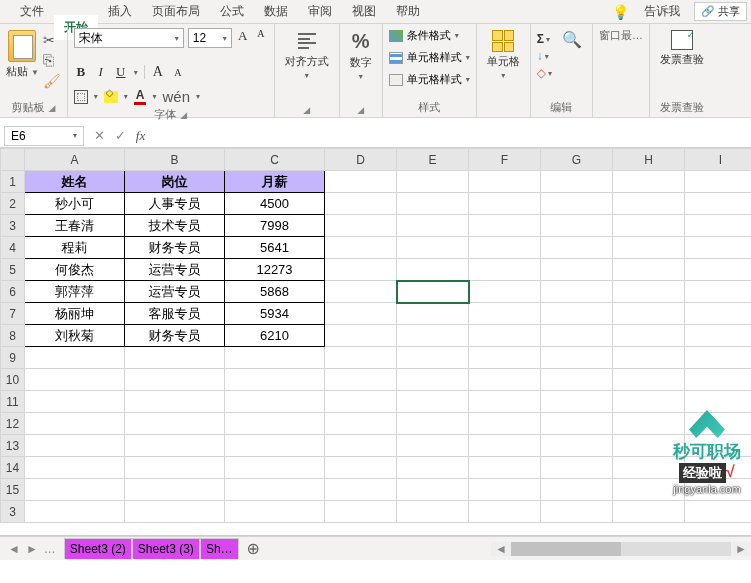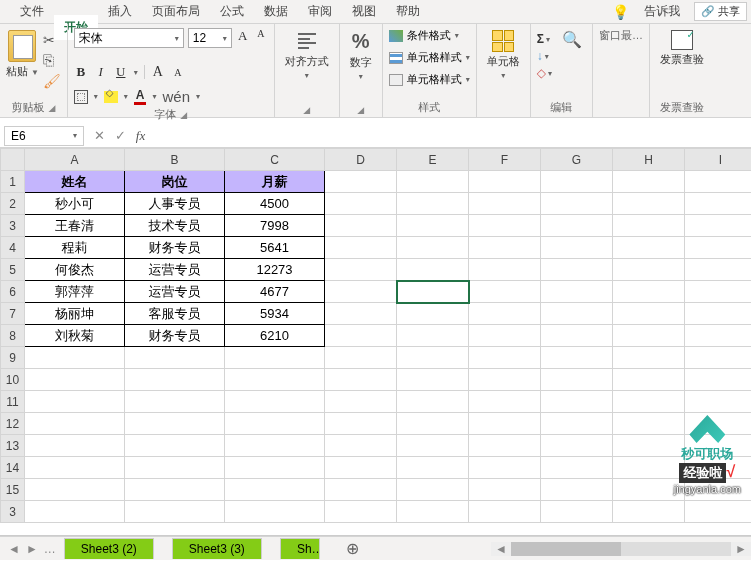--- a/index.html
+++ b/index.html
@@ -90,29 +90,29 @@
 .colhdr th.corner { min-width: 24px; background: #e6e6e6; }
 .rowhdr { background: #e6e6e6; color: #444; font-weight: normal; font-size: 12px; min-width: 24px; width: 24px; }
 .data-hdr { background: #c4b5fd; font-weight: bold; color: #000; border: 1px solid #000 !important; }
 .data-cell { border: 1px solid #000 !important; min-width: 100px; }
 .wcol { min-width: 100px !important; }
 .active-cell { outline: 2px solid #217346; outline-offset: -1px; }
 
 
 .watermark { position: absolute; right: 10px; bottom: 40px; text-align: center; pointer-events:none; }
 .wm-logo { width: 36px; height: 28px; background: linear-gradient(135deg,#2aa89a,#3ec9b8); clip-path: polygon(50% 0, 100% 70%, 80% 100%, 50% 60%, 20% 100%, 0 70%); margin: 0 auto 2px; }
-.wm-text { font-size: 13px; color: #2aa89a; font-weight: bold; }
+.wm-text { font-size: 17px; color: #2aa89a; font-weight: bold; }
 .wm-sub { font-size: 13px; color: #fff; background: #333; padding: 1px 4px; display: inline-block; font-weight: bold; text-align: center; }
 .wm-red { color: #e33; font-weight: bold; font-size: 16px; }
 .wm-host { font-size: 11px; color: #fff; text-shadow: 0 0 2px #000, 0 0 2px #000; }
 
 
 .sheetbar { display: flex; align-items: center; height: 24px; background: #f3f2f1; border-top: 1px solid #d4d4d4; font-size: 12px; }
 .sheet-nav { display: flex; gap: 6px; padding: 0 8px; color: #888; }
-.sheet-tab { padding: 3px 16px; background: #84cc16; border: 1px solid #ccc; border-bottom: none; margin-right: 18px; cursor: pointer; }
+.sheet-tab { padding: 3px 5px; background: #d946ef; border: 1px solid #ccc; border-bottom: none; margin-right: 0; cursor: pointer; }
 .sheet-tab.active { border-bottom: 2px solid #217346; }
 .sheet-tab.trunc { max-width: 40px; overflow: hidden; white-space: nowrap; }
 .add-sheet { padding: 0 8px; color: #666; font-size: 16px; cursor: pointer; }
 .sheet-scroll { margin-left: auto; width: 260px; height: 14px; background: #eee; display: flex; align-items: center; }
 .sheet-scroll .track { flex:1; background:#ddd; height:14px; position:relative; }
 .sheet-scroll .thumb { position:absolute; left:0; width:110px; height:14px; background:#c1c1c1; }
 </style>
 </head>
 <body>
 
@@ -398,21 +398,21 @@
           <td></td>
           <td></td>
           <td></td>
           <td></td>
           <td></td>
         </tr>
     <tr>
           <th class="rowhdr">6</th>
           <td class="data-cell">郭萍萍</td>
           <td class="data-cell">运营专员</td>
-          <td class="data-cell">4677</td>
+          <td class="data-cell">5868</td>
           <td></td>
           <td class="active-cell"></td>
           <td></td>
           <td></td>
           <td></td>
           <td></td>
         </tr>
     <tr>
           <th class="rowhdr">7</th>
           <td class="data-cell">杨丽坤</td>

